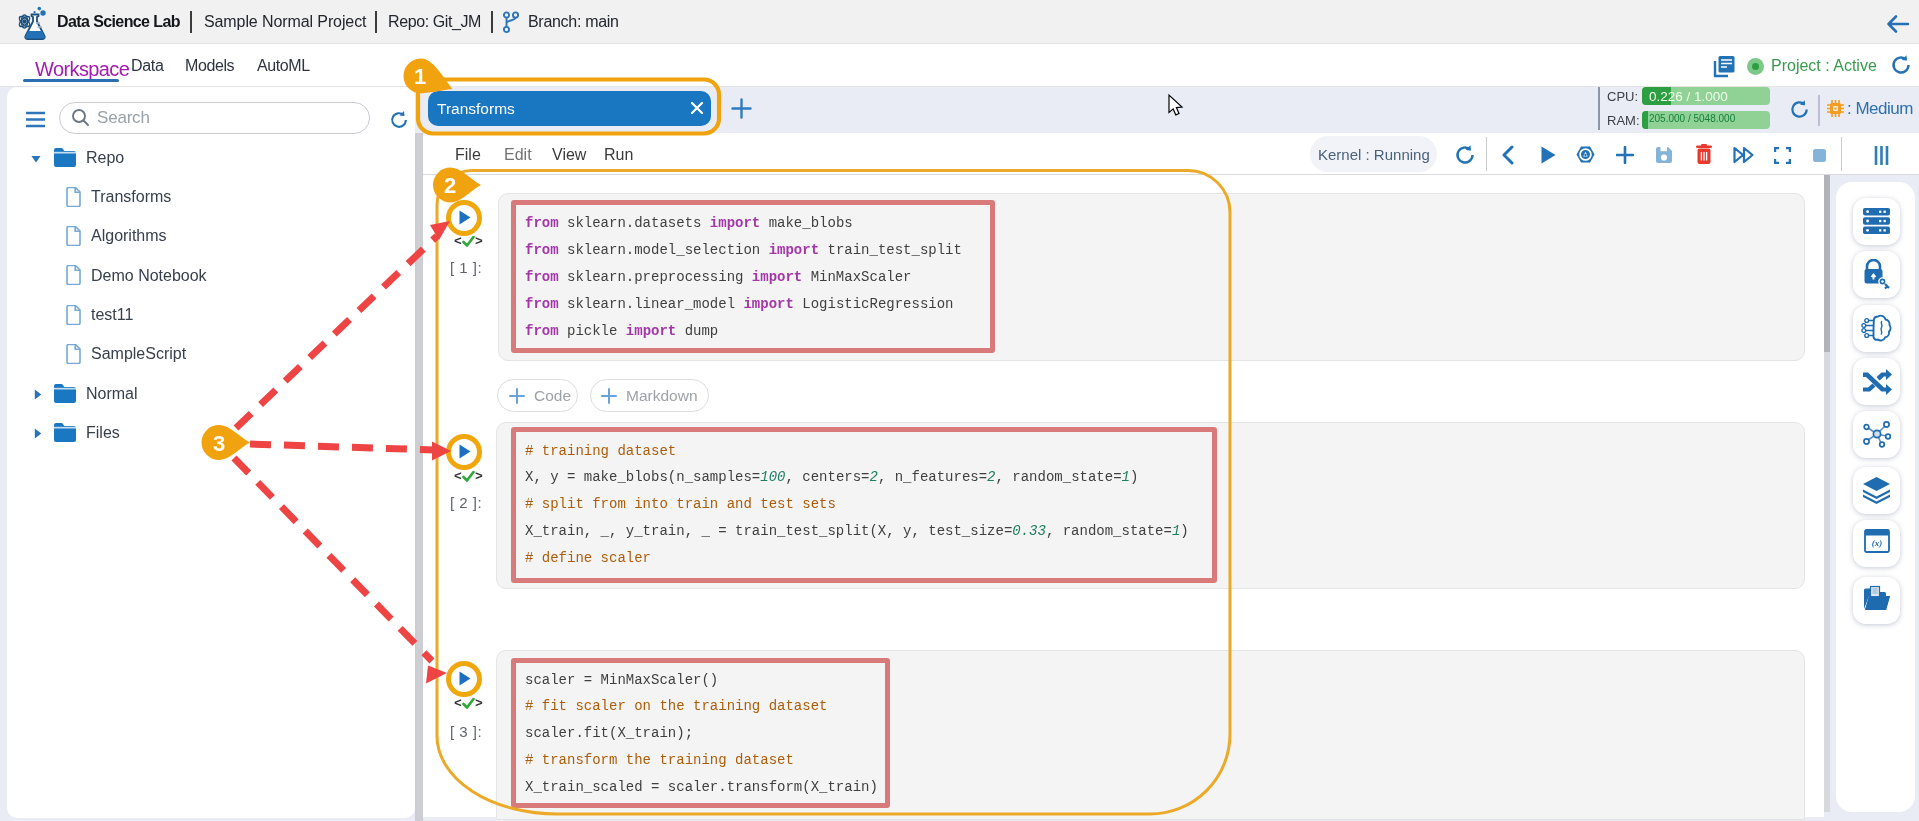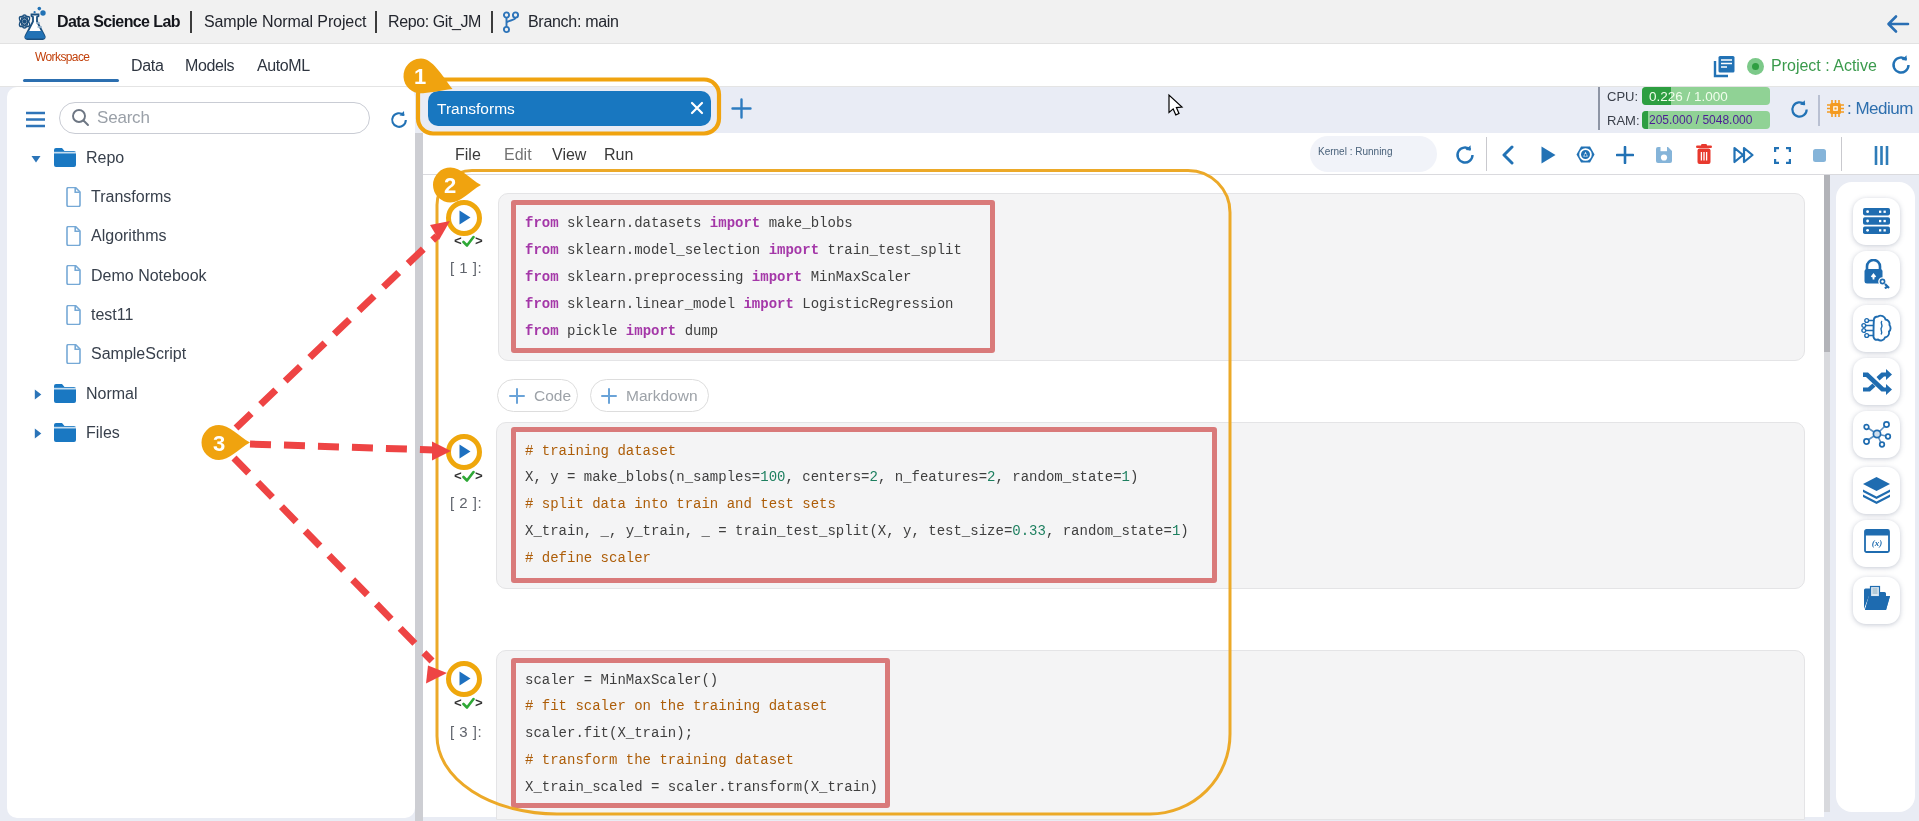--- a/index.html
+++ b/index.html
@@ -26,21 +26,21 @@
 #rightpanel { left:1836px; top:182px; width:79px; height:630px; background:#fff; border-radius:16px; }
 .icard { position:absolute; left:1853px; width:47px; height:47px; background:#fff; border-radius:13px; box-shadow:0 1px 5px rgba(90,100,130,.35); }
 
 #tab { left:428px; top:91px; width:283px; height:35px; background:#1877c0; border-radius:10px; color:#fff; font-size:16px; }
 
 .cell { position:absolute; background:#f4f4f5; border:1px solid #e4e4e6; border-radius:10px; }
 .redbox { position:absolute; border:5px solid #d97a7a; border-radius:3px; }
 .code { position:absolute; font-family:"Liberation Mono", monospace; font-size:14px; line-height:26.9px; color:#3f3f3f; white-space:pre; }
 .code .k { color:#a437a8;font-weight:bold; }
 .code .c { color:#ad5d08; }
-.code .n { color:#1d7f5f; }
+.code .n { color:#1d7f5f;font-style:italic; }
 .t16 { font-size:16px; color:#38404c; white-space:nowrap; }
 svg.file { width:15px; height:20px; }
 .play { width:36px; height:36px; border-radius:50%; background:#fff; border:5.5px solid #efa70c; }
 .chk { font-family:"Liberation Mono", monospace; font-size:13px; font-weight:bold; color:#333; }
 .lbl { font-size:15px; color:#60646c; letter-spacing:0.5px; }
 .pill { position:absolute; height:33px; border:1px solid #ddd; border-radius:17px; background:#fff; font-size:15px; color:#999; }
 svg.ov { position:absolute; left:0; top:0; pointer-events:none; }
 </style>
 </head>
 <body>
@@ -75,21 +75,21 @@
       <circle cx="4.5" cy="18.5" r="2.6"></circle>
       <path d="M4.5 6.6 v9.3 M4.5 12 c0 -3 9 -2 9 -5.4"></path>
     </g>
   </svg>
   <span class="t" style="left:528px;letter-spacing:-0.3px">Branch: main</span>
   <svg class="abs" style="left:1886px;top:14px" width="24" height="20" viewBox="0 0 24 20">
     <path d="M22 10 H3 M10 2.5 L2.5 10 L10 17.5" stroke="#2a6fb4" stroke-width="2.6" fill="none" stroke-linecap="round" stroke-linejoin="round"></path>
   </svg>
 </div>
 <div id="nav" class="abs"></div>
-<span class="abs" style="left:35px;top:50px;font-size:12px;color:#c2410c;letter-spacing:-0.6px">Workspace</span>
+<span class="abs" style="left:35px;top:58px;font-size:20px;color:#a21caf;letter-spacing:-0.6px">Workspace</span>
 <span class="abs" style="left:131px;top:57px;font-size:16px;color:#2e3540;letter-spacing:-0.3px">Data</span>
 <span class="abs" style="left:185px;top:57px;font-size:16px;color:#2e3540;letter-spacing:-0.4px">Models</span>
 <span class="abs" style="left:257px;top:57px;font-size:16px;color:#2e3540;letter-spacing:-0.4px">AutoML</span>
 <div id="underline" class="abs"></div>
 <svg class="abs" style="left:1713px;top:55px" width="23" height="23" viewBox="0 0 23 23">
   <path d="M2 6 v15 h13" stroke="#2272b5" stroke-width="2.4" fill="none"></path>
   <rect x="5.5" y="1" width="16" height="16.5" rx="1.5" fill="#2272b5"></rect>
   <path d="M8 5 h11 M8 8.5 h11 M8 12 h6" stroke="#fff" stroke-width="1.7"></path>
 </svg>
 <div class="abs" style="left:1747px;top:58px;width:17px;height:17px;border-radius:50%;background:#7cc989"></div>
@@ -176,42 +176,42 @@
 </svg>
 
 <div class="abs" style="left:1598px;top:87px;width:1.5px;height:43px;background:#8e95a5"></div>
 <span class="abs" style="left:1607px;top:89px;font-size:13px;color:#3a3f4a">CPU:</span>
 <span class="abs" style="left:1607px;top:113px;font-size:13px;color:#3a3f4a">RAM:</span>
 <div class="abs" style="left:1642px;top:87px;width:128px;height:17.5px;background:#90d295;border-radius:4px"></div>
 <div class="abs" style="left:1642px;top:87px;width:29px;height:17.5px;background:#2d9e41;border-radius:4px 0 0 4px"></div>
 <span class="abs" style="left:1649px;top:88.5px;font-size:13.5px;color:#f0fdeb">0.226 / 1.000</span>
 <div class="abs" style="left:1642px;top:111px;width:128px;height:17.5px;background:#90d295;border-radius:4px"></div>
 <div class="abs" style="left:1642px;top:111px;width:6px;height:17.5px;background:#2d9e41;border-radius:4px 0 0 4px"></div>
-<span class="abs" style="left:1649px;top:112.5px;font-size:12px;color:#4c1d95">205.000 / 5048.000</span>
+<span class="abs" style="left:1649px;top:112.5px;font-size:10px;color:#15803d">205.000 / 5048.000</span>
 <svg class="abs" style="left:1789px;top:99px" width="21" height="21" viewBox="0 0 22 22">
   <path d="M18.5 11 a7.5 7.5 0 1 1 -2.2 -5.3" stroke="#2272b5" stroke-width="2.3" fill="none"></path>
   <path d="M16.5 1.2 l0.4 5.3 -5.3 -0.4 z" fill="#2272b5"></path>
 </svg>
 <div class="abs" style="left:1818px;top:95px;width:1.5px;height:31px;background:#b9c0d2"></div>
 <svg class="abs" style="left:1827px;top:100px" width="17" height="17" viewBox="0 0 17 17">
   <rect x="3" y="3" width="11" height="11" rx="1.5" fill="#f49b21"></rect>
   <rect x="6.2" y="6.2" width="4.6" height="4.6" fill="#fff"></rect>
   <rect x="7.4" y="7.4" width="2.2" height="2.2" fill="#f49b21"></rect>
   <g stroke="#f49b21" stroke-width="1.6">
     <path d="M5 0 v3 M8.5 0 v3 M12 0 v3 M5 14 v3 M8.5 14 v3 M12 14 v3 M0 5 h3 M0 8.5 h3 M0 12 h3 M14 5 h3 M14 8.5 h3 M14 12 h3"></path>
   </g>
 </svg>
 <span class="abs" style="left:1847px;top:99px;font-size:17px;color:#2e6fae;letter-spacing:-0.5px">: Medium</span>
 <div id="toolbar" class="abs"></div>
 <span class="abs" style="left:455px;top:146px;font-size:16px;color:#3a3a3a">File</span>
 <span class="abs" style="left:504px;top:146px;font-size:16px;color:#737373">Edit</span>
 <span class="abs" style="left:552px;top:146px;font-size:16px;color:#3a3a3a">View</span>
 <span class="abs" style="left:604px;top:146px;font-size:16px;color:#3a3a3a">Run</span>
 <div class="abs" style="left:1310px;top:136px;width:127px;height:36px;background:#f1f3f9;border-radius:18px"></div>
-<span class="abs" style="left:1318px;top:146px;font-size:10px;color:#49617a">Kernel : Running</span>
+<span class="abs" style="left:1318px;top:146px;font-size:15px;color:#49617a">Kernel : Running</span>
 <svg class="abs" style="left:1454px;top:144px" width="22" height="22" viewBox="0 0 22 22">
   <path d="M18.5 11 a7.5 7.5 0 1 1 -2.2 -5.3" stroke="#2272b5" stroke-width="2.4" fill="none"></path>
   <path d="M16.5 1.2 l0.4 5.3 -5.3 -0.4 z" fill="#2272b5"></path>
 </svg>
 <div class="abs" style="left:1486px;top:137px;width:1.2px;height:34px;background:#c9c9ce"></div>
 <svg class="abs" style="left:1501px;top:145px" width="13" height="20" viewBox="0 0 13 20">
   <path d="M11 2 L3 10 L11 18" stroke="#2272b5" stroke-width="3" fill="none" stroke-linecap="round" stroke-linejoin="round"></path>
 </svg>
 <svg class="abs" style="left:1540px;top:145px" width="17" height="20" viewBox="0 0 17 20">
   <path d="M1.5 1.5 L15.5 10 L1.5 18.5 z" fill="#2272b5"></path>
@@ -269,21 +269,21 @@
 <div class="pill" style="left:590px;top:379px;width:119px"></div>
 <svg class="abs" style="left:601px;top:388px" width="16" height="16" viewBox="0 0 16 16">
     <path d="M8 1 v14 M1 8 h14" stroke="#6aa3d8" stroke-width="2" stroke-linecap="round"></path>
   </svg>
 <span class="abs" style="left:626px;top:387px;font-size:15.5px;color:#9da2a8">Markdown</span>
 
 <div class="cell" style="left:496px;top:421.5px;width:1309px;height:167.5px"></div>
 <div class="redbox" style="left:511px;top:426.5px;width:706px;height:156px"></div>
 <div class="code" style="left:525px;top:437.5px"><span class="c"># training dataset</span>
 X, y = make_blobs(n_samples=<span class="n">100</span>, centers=<span class="n">2</span>, n_features=<span class="n">2</span>, random_state=<span class="n">1</span>)
-<span class="c"># split data into train and test sets</span>
+<span class="c"># split from into train and test sets</span>
 X_train, _, y_train, _ = train_test_split(X, y, test_size=<span class="n">0.33</span>, random_state=<span class="n">1</span>)
 <span class="c"># define scaler</span></div>
 
 <div class="cell" style="left:496px;top:650px;width:1309px;height:170px;border-radius:10px 10px 0 0"></div>
 <div class="redbox" style="left:511px;top:658px;width:379px;height:150px"></div>
 <div class="code" style="left:525px;top:666.5px">scaler = MinMaxScaler()
 <span class="c"># fit scaler on the training dataset</span>
 scaler.fit(X_train);
 <span class="c"># transform the training dataset</span>
 X_train_scaled = scaler.transform(X_train)</div>

